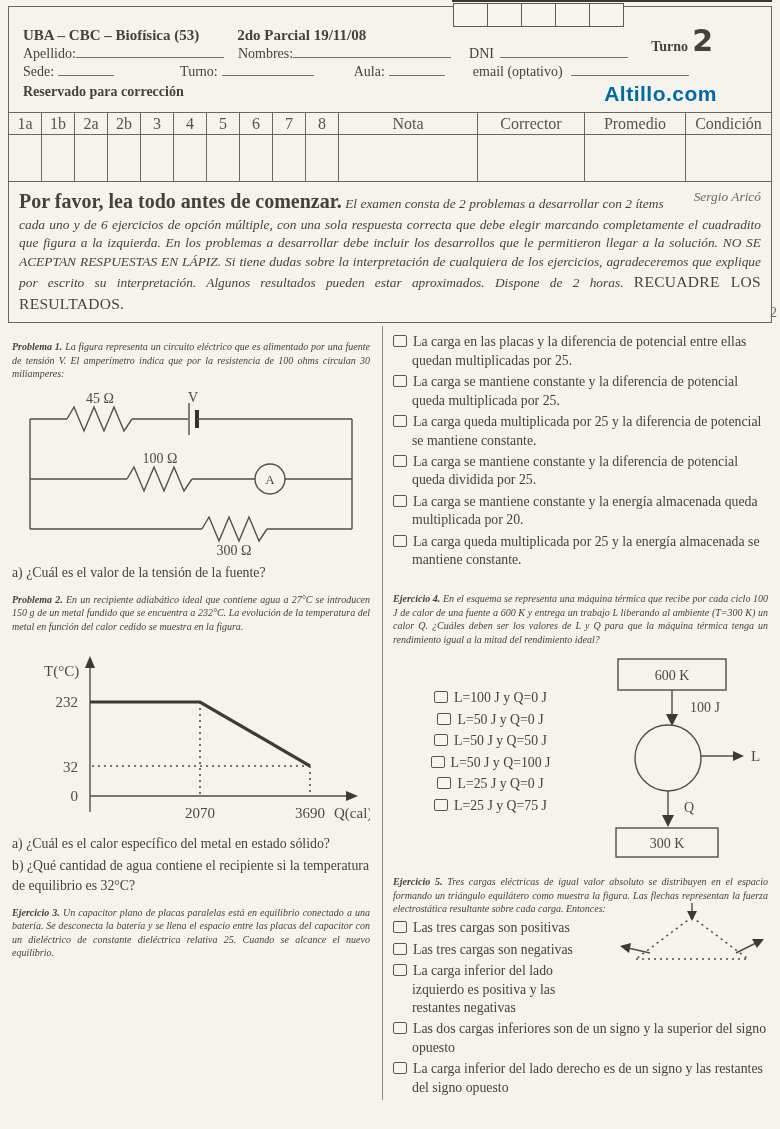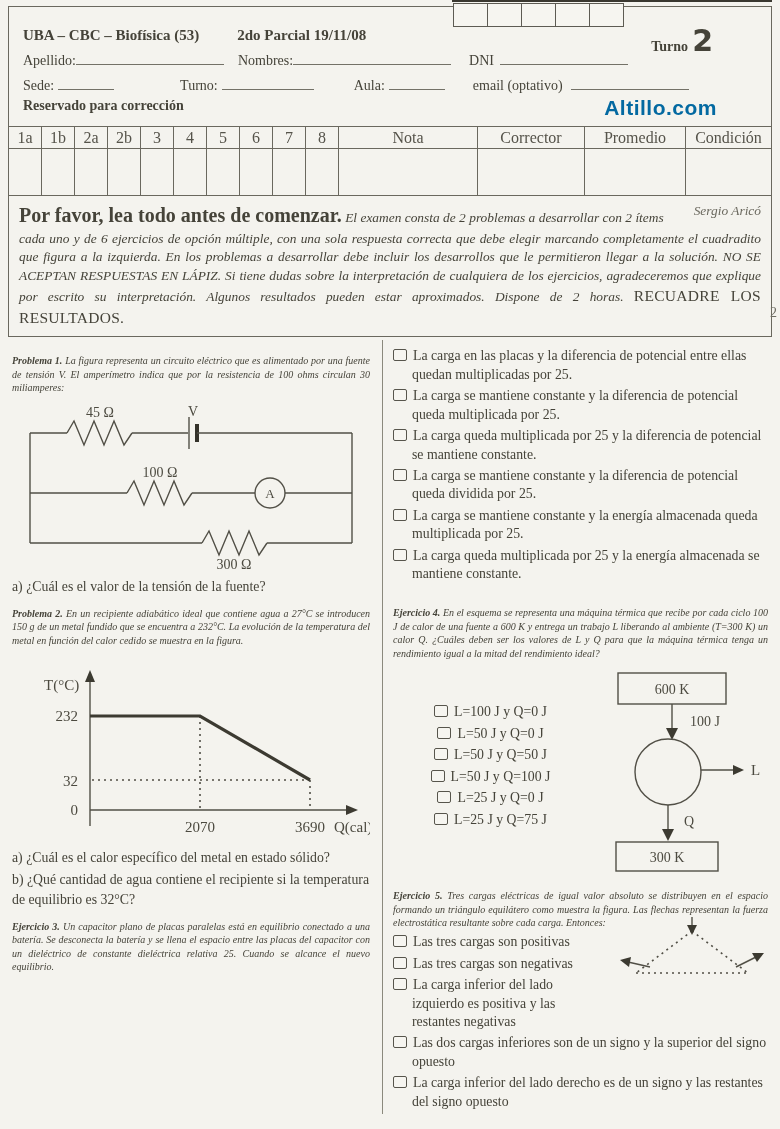--- a/index.html
+++ b/index.html
@@ -11,21 +11,21 @@
   .boxes-row{position:absolute;left:444px;top:-4px;display:flex;}
   .boxes-row .cell{width:33px;height:22px;border:1px solid #5d5b53;border-left:none;background:#f6f5f0;}
   .boxes-row .cell:first-child{border-left:1px solid #5d5b53;}
 
   
   .head-block{border:1px solid #6a685e;border-bottom:none;padding:14px 14px 2px 14px;position:relative;}
   .hline1{display:flex;align-items:baseline;font-weight:bold;font-size:15px;margin-top:6px;}
   .hline1 .exam{margin-left:38px;}
   .tema{position:absolute;right:58px;top:16px;font-size:14px;font-weight:bold;}
   .tema .big{font-size:30px;font-family:"DejaVu Sans",sans-serif;font-weight:bold;margin-left:4px;}
-  .hline2,.hline3{font-size:14px;margin-top:7px;display:flex;align-items:baseline;}
+  .hline2,.hline3{font-size:14px;display:flex;align-items:baseline;}
   .blank{display:inline-block;border-bottom:1px solid #737167;height:13px;}
   .hline4{position:relative;text-align:left;font-weight:bold;font-size:14px;margin-top:4px;height:26px;}
   .watermark{position:absolute;right:40px;top:-2px;font-family:"Liberation Sans",sans-serif;
              font-weight:bold;color:#0369a1;font-size:21px;letter-spacing:.5px;}
 
   
   table.grade{border-collapse:collapse;table-layout:fixed;width:764px;}
   table.grade th,table.grade td{border:1px solid #6a685e;font-weight:normal;font-size:16px;
         text-align:center;padding:0;color:#55534a;}
   table.grade th{height:21px;}
@@ -231,21 +231,21 @@
         </p>
       </div>
 
       <div class="col-right">
 
         <div>
           <div class="opt"><span class="cb"></span><span>La carga en las placas y la diferencia de potencial entre ellas quedan multiplicadas por 25.</span></div>
           <div class="opt"><span class="cb"></span><span>La carga se mantiene constante y la diferencia de potencial queda multiplicada por 25.</span></div>
           <div class="opt"><span class="cb"></span><span>La carga queda multiplicada por 25 y la diferencia de potencial se mantiene constante.</span></div>
           <div class="opt"><span class="cb"></span><span>La carga se mantiene constante y la diferencia de potencial queda dividida por 25.</span></div>
-          <div class="opt"><span class="cb"></span><span>La carga se mantiene constante y la energía almacenada queda multiplicada por 25.</span></div>
+          <div class="opt"><span class="cb"></span><span>La carga se mantiene constante y la energía almacenada queda multiplicada por 20.</span></div>
           <div class="opt"><span class="cb"></span><span>La carga queda multiplicada por 25 y la energía almacenada se mantiene constante.</span></div>
         </div>
 
         <p class="para" style="margin-top:22px">
           <span class="ptitle">Ejercicio 4.</span>
           <span>En el esquema se representa una máquina térmica que recibe por cada ciclo 100 J de calor de una fuente a 600 K y entrega un trabajo L liberando al ambiente (T=300 K) un calor Q. ¿Cuáles deben ser los valores de L y Q para que la máquina térmica tenga un rendimiento igual a la mitad del rendimiento ideal?</span>
         </p>
 
         <div class="e4row">
           <div class="e4opts">

